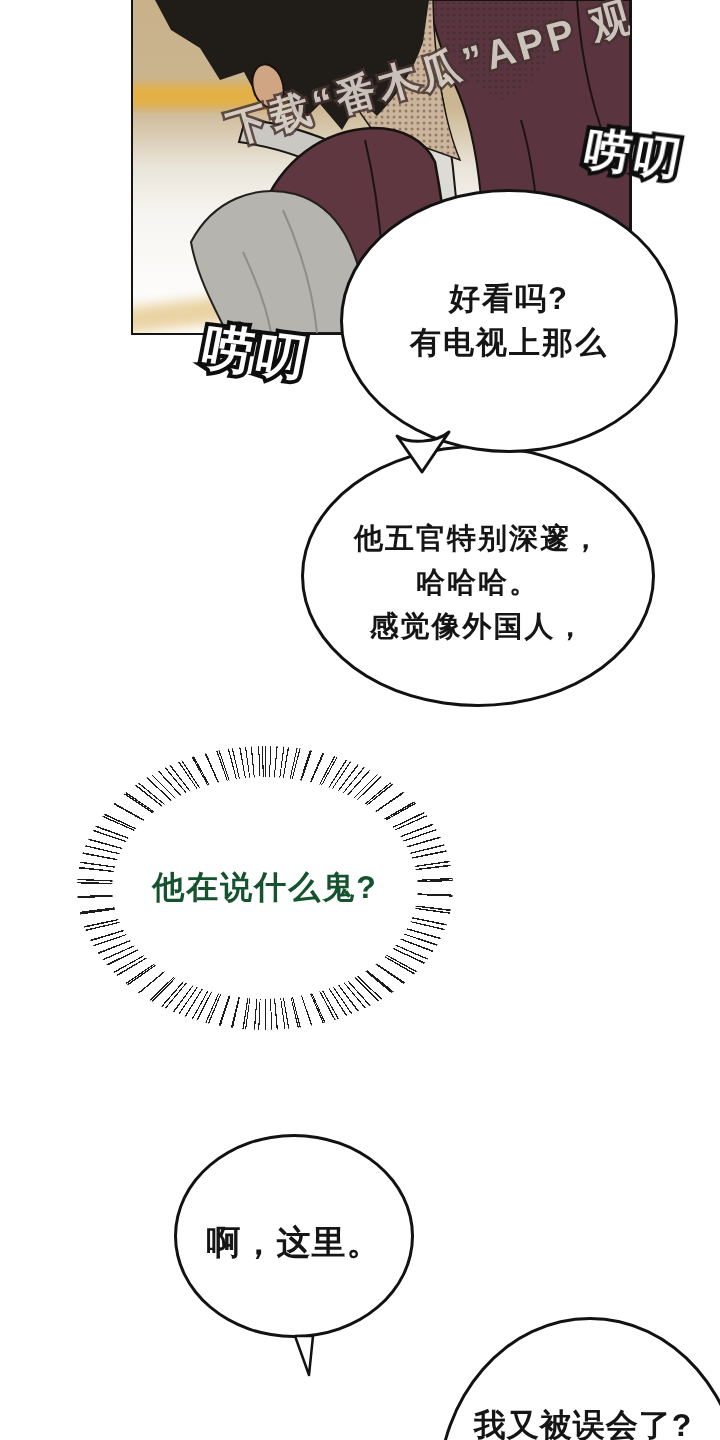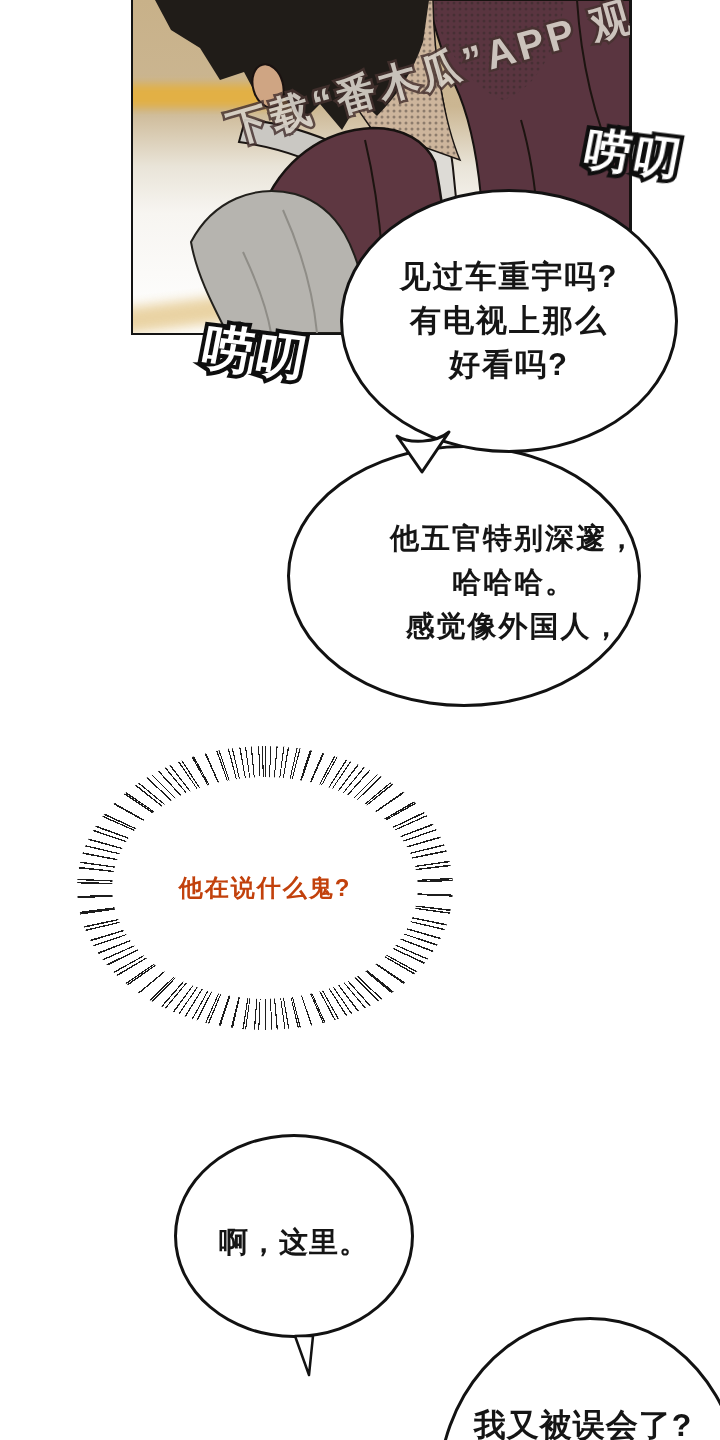--- a/index.html
+++ b/index.html
@@ -41,45 +41,45 @@
   
   .bubble{
     position:absolute;background:#ffffff;border:3px solid #121212;
     border-radius:50%;box-sizing:border-box;
     display:flex;flex-direction:column;justify-content:center;
     text-align:center;color:#151515;font-weight:700;
   }
   .bubble span{display:block;white-space:nowrap;}
   .bubble1{left:340px;top:189px;width:338px;height:264px;z-index:3;
            font-size:31px;line-height:44px;letter-spacing:2px;transform:translateZ(0);}
-  .bubble2{left:287px;top:445px;width:354px;height:262px;z-index:2;
-           font-size:29px;line-height:44px;letter-spacing:2px;align-items:flex-end;}
+  .bubble2{left:301px;top:445px;width:354px;height:262px;z-index:2;
+           font-size:29px;line-height:44px;letter-spacing:2px;}
   .bubble2 .pad{transform:translateY(6px);}
   .bubble4{left:174px;top:1134px;width:240px;height:204px;z-index:2;
-           font-size:29px;letter-spacing:1px;}
+           font-size:34px;letter-spacing:1px;}
   .bubble4 .pad{transform:translateY(7px);}
   .bubble5{left:437px;top:1317px;width:306px;height:350px;z-index:2;
            font-size:32px;letter-spacing:1px;display:block;}
   .bubble5 .pad{position:absolute;left:0;right:14px;top:84px;text-align:center;}
 
   .tail{position:absolute;z-index:4;}
 
   
   .burst-ring{
     position:absolute;left:77px;top:746px;width:376px;height:284px;
     border-radius:50%;z-index:2;
     background:
       repeating-conic-gradient(from 0deg,#1c1c1c 0deg .5deg,transparent .5deg 4.6deg),
       repeating-conic-gradient(from 2.1deg,#1c1c1c 0deg .45deg,transparent .45deg 5.3deg);
   }
   .burst-core{
     position:absolute;left:112px;top:777px;width:306px;height:222px;
     border-radius:50%;background:#ffffff;z-index:2;
     display:flex;align-items:center;justify-content:center;
-    font-size:24px;font-weight:700;letter-spacing:2px;color:#c2410c;
+    font-size:32px;font-weight:700;letter-spacing:2px;color:#14532d;
   }
 </style>
 </head>
 <body>
 
 <div class="panel">
   <svg class="panel-art" viewBox="0 0 497 333">
     <defs>
       <linearGradient id="bg" x1="0" y1="0" x2="0" y2="1">
         <stop offset="0" stop-color="#c8b189"></stop>
@@ -148,23 +148,22 @@
 
 <div class="bubble bubble2">
   <div class="pad">
     <span>他五官特别深邃，</span>
     <span>哈哈哈。</span>
     <span>感觉像外国人，</span>
   </div>
 </div>
 
 <div class="bubble bubble1">
-  <span>见过车重宇吗?</span>
+  <span>好看吗?</span>
   <span>有电视上那么</span>
-  <span>好看吗?</span>
 </div>
 <svg class="tail" style="left:394px;top:430px;" width="60" height="46">
   <path d="M3,6 L28,42 L55,2 C 42,13 15,14 3,6 Z" fill="#ffffff" stroke="#121212" stroke-width="3" stroke-linejoin="round"></path>
 </svg>
 
 <div class="burst-ring"></div>
 <div class="burst-core">
   <span>他在说什么鬼?</span>
 </div>
 

